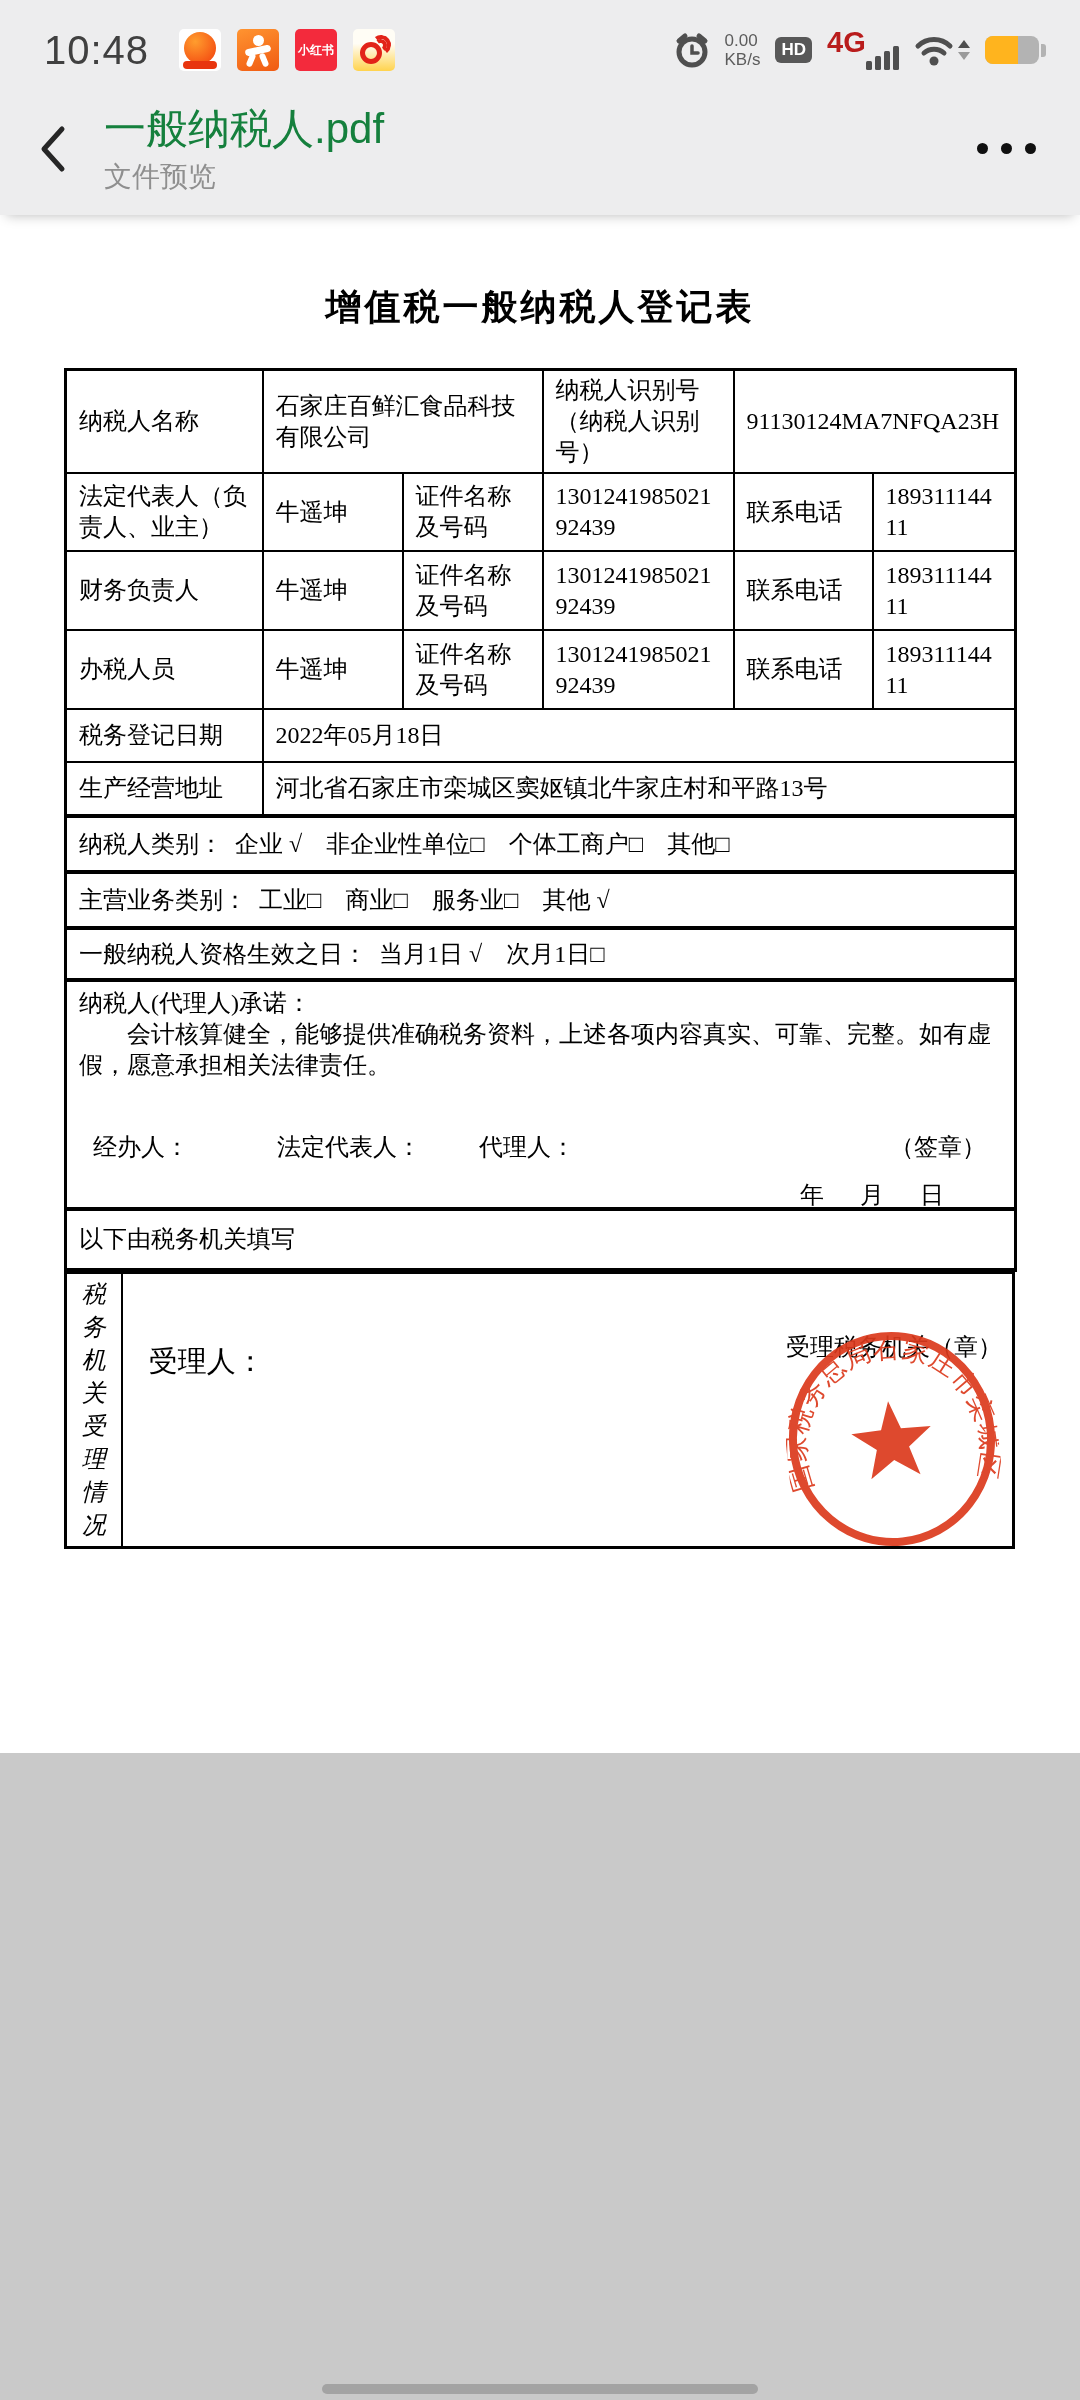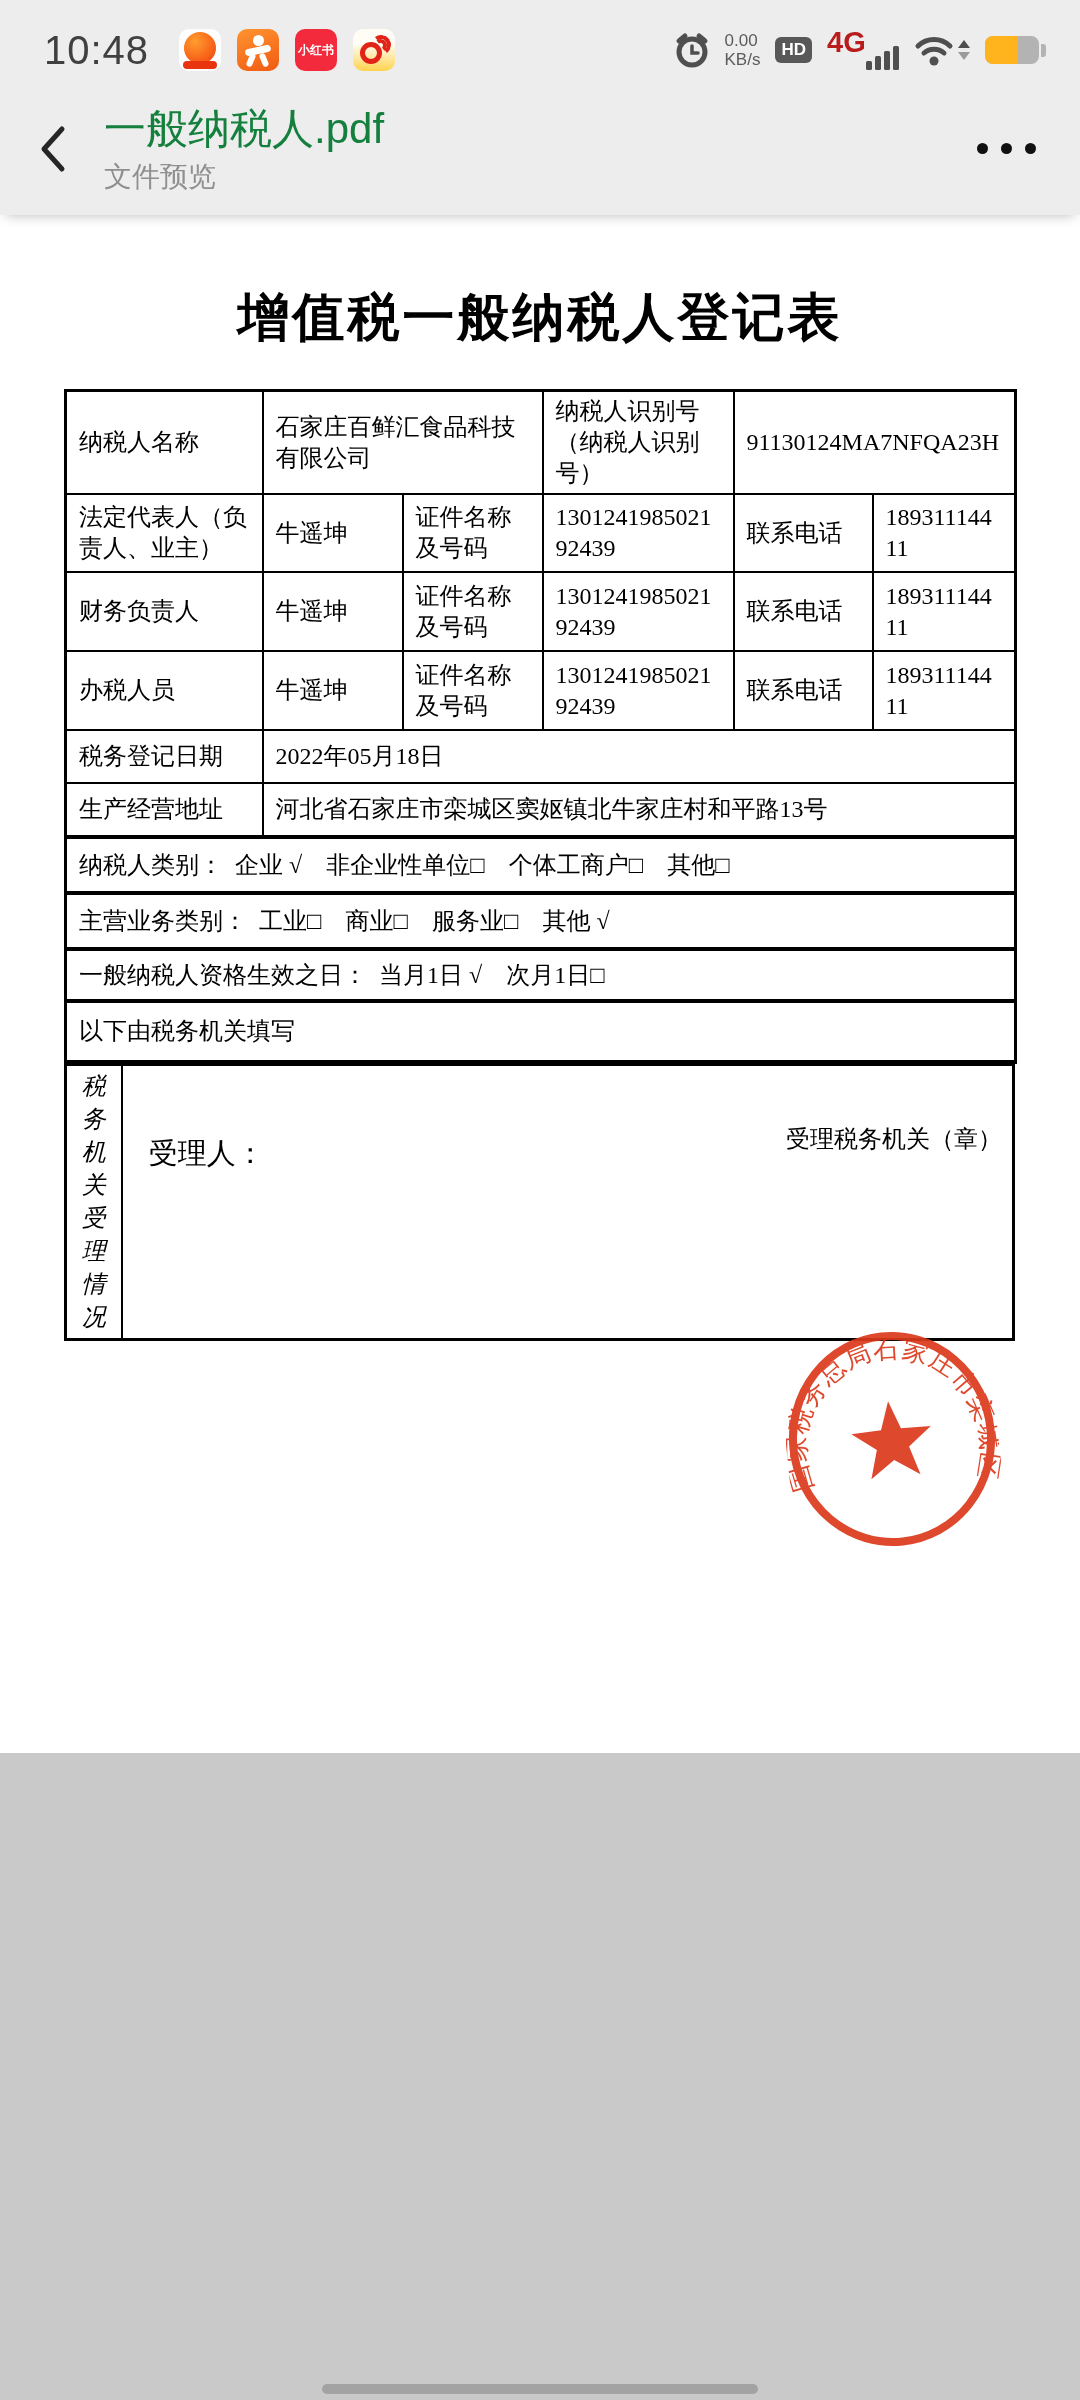--- a/index.html
+++ b/index.html
@@ -4,21 +4,21 @@
 <style>
   html,body{margin:0;padding:0;background:#444;}
   .screen{position:relative;width:1080px;height:2400px;background:#c9c9c9;overflow:hidden;
           font-family:"Liberation Sans","DejaVu Sans",sans-serif;}
   
   .top-chrome{position:absolute;top:0;left:0;width:1080px;height:215px;background:#ededee;
               box-shadow:0 6px 12px -6px rgba(0,0,0,.28);z-index:5;}
   .status-bar{display:flex;align-items:center;height:86px;padding:14px 34px 0 44px;box-sizing:border-box;}
   .sb-time{font-size:40px;color:#404040;font-weight:500;letter-spacing:1px;}
   .sb-apps{display:flex;align-items:center;gap:16px;margin-left:30px;}
-  .app-ico{width:42px;height:42px;border-radius:10px;position:relative;overflow:hidden;flex:0 0 auto;}
+  .app-ico{width:42px;height:42px;border-radius:5px;position:relative;overflow:hidden;flex:0 0 auto;}
   .app-ico.a1{background:#fff;}
   .a1 .ball{position:absolute;left:5px;top:3px;width:32px;height:32px;border-radius:50%;
             background:radial-gradient(circle at 35% 30%,#ff9d2e,#f23d0c);}
   .a1 .ribbon{position:absolute;left:4px;bottom:2px;width:34px;height:8px;border-radius:4px;background:#e8350f;}
   .app-ico.a2{background:linear-gradient(160deg,#ff9430,#f05a12);}
   .a2 .head{position:absolute;left:16px;top:6px;width:11px;height:11px;border-radius:50%;background:#fff;}
   .a2 .body{position:absolute;left:8px;top:18px;width:26px;height:7px;border-radius:4px;background:#fff;transform:rotate(-12deg);}
   .a2 .leg1{position:absolute;left:11px;top:24px;width:6px;height:14px;border-radius:3px;background:#fff;transform:rotate(22deg);}
   .a2 .leg2{position:absolute;left:24px;top:24px;width:6px;height:14px;border-radius:3px;background:#fff;transform:rotate(-22deg);}
   .app-ico.a3{background:#f32a3c;display:flex;align-items:center;justify-content:center;}
@@ -48,21 +48,21 @@
   .app-bar{display:flex;align-items:center;height:125px;padding:0 40px 0 36px;box-sizing:border-box;}
   .back-btn{width:48px;height:60px;display:flex;align-items:center;justify-content:flex-start;cursor:pointer;}
   .title-col{margin-left:20px;display:flex;flex-direction:column;}
   .h-title{font-size:42px;color:#15803d;line-height:50px;}
   .h-sub{font-size:28px;color:#8f8f8f;line-height:34px;margin-top:6px;}
   .more-btn{margin-left:auto;display:flex;gap:13px;align-items:center;cursor:pointer;padding:10px 4px;}
   .more-btn i{width:11px;height:11px;border-radius:50%;background:#101010;}
   
   .page{position:absolute;top:215px;left:0;width:1080px;height:1538px;background:#fff;
         font-family:"Liberation Serif","DejaVu Serif",serif;color:#000;}
-  .doc-title{margin-top:68px;text-align:center;font-size:52px;font-weight:700;letter-spacing:3px;}
+  .doc-title{margin-top:68px;text-align:center;font-size:36px;font-weight:700;letter-spacing:3px;}
   table.form{border-collapse:collapse;margin:36px 0 0 64px;table-layout:fixed;width:951px;
              border:3px solid #000;border-bottom-width:4px;}
   table.form2{border-collapse:collapse;margin:0 0 0 64px;table-layout:fixed;width:951px;
               border:3px solid #000;border-top:0;}
   td{border:2px solid #000;font-size:24px;line-height:31px;padding:4px 12px;vertical-align:middle;
      word-break:break-all;overflow:hidden;}
   tr.r1 td{height:76px;}
   tr.r2 td{height:68px;}
   tr.r3 td{height:69px;}
   tr.r4 td{height:69px;}
@@ -234,20 +234,33 @@
       </tr>
       <tr class="rc">
         <td colspan="6" class="pre">纳税人类别：  企业 √    非企业性单位□    个体工商户□    其他□</td>
       </tr>
       <tr class="rc">
         <td colspan="6" class="pre">主营业务类别：  工业□    商业□    服务业□    其他 √</td>
       </tr>
       <tr class="rc11">
         <td colspan="6" class="pre">一般纳税人资格生效之日：  当月1日 √    次月1日□</td>
       </tr>
+      <tr class="r12">
+        <td colspan="6" class="commit-cell">
+          <div>纳税人(代理人)承诺：</div>
+          <p class="commit-body">会计核算健全，能够提供准确税务资料，上述各项内容真实、可靠、完整。如有虚假，愿意承担相关法律责任。</p>
+          <div class="sig-row">
+            <span>经办人：</span>
+            <span class="sig-legal">法定代表人：</span>
+            <span class="sig-agent">代理人：</span>
+            <span class="sig-seal">（签章）</span>
+          </div>
+          <div class="date-row">年　月　日</div>
+        </td>
+      </tr>
       <tr class="r13">
         <td colspan="6">以下由税务机关填写</td>
       </tr>
     </tbody>
       </table>
 
     <table class="form2">
       <colgroup>
           <col class="n1">
           <col class="n2">

